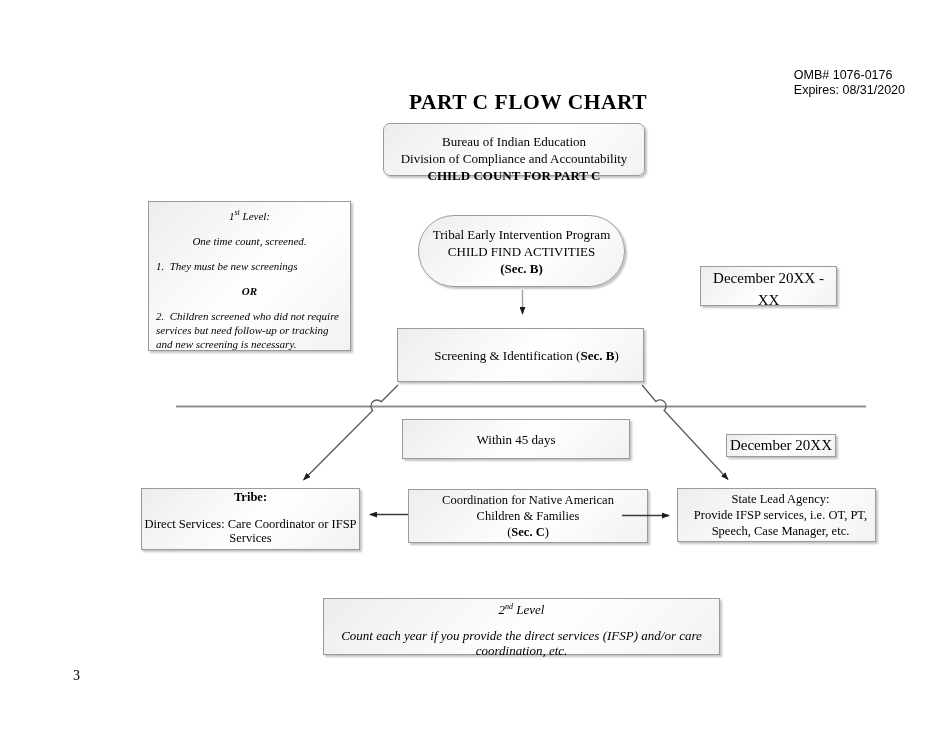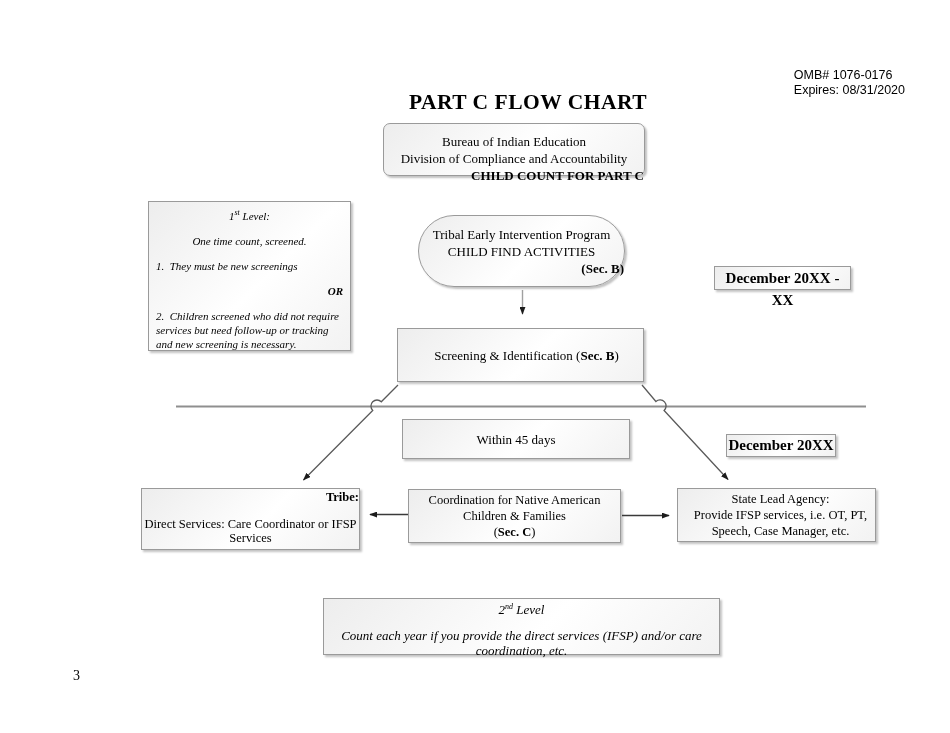--- a/index.html
+++ b/index.html
@@ -9,42 +9,42 @@
   }
   .box{
     position:absolute;box-sizing:border-box;
     border:1px solid #9a9a9a;
     background:linear-gradient(135deg,#ededed 0%,#ffffff 55%,#f2f2f2 100%);
     box-shadow:2px 2px 2px #c3c3c3;
     text-align:center;
     font-size:13px;line-height:17px;
   }
   .vcenter{display:flex;flex-direction:column;justify-content:center;}
-  .bold{font-weight:bold;text-align:right;}
+  .bold{font-weight:bold;}
   #omb{position:absolute;top:40px;right:45px;text-align:left;
        font-family:"Liberation Sans",sans-serif;font-size:12.5px;line-height:15px;margin-top:28px;}
   #title{position:absolute;top:86px;left:524px;transform:translateX(-50%);
          white-space:nowrap;font-size:21.5px;font-weight:bold;letter-spacing:.5px;margin:4px;}
   #bureau{left:383px;top:123px;width:262px;height:53px;line-height:17px;padding-top:17px;border-radius:7px;}
   #level1{left:148px;top:201px;width:203px;height:150px;font-size:11px;font-style:italic;
           line-height:14px;padding:7px 7px;text-align:center;}
   #level1 .para{margin:0 0 11px 0;white-space:pre-wrap;}
   #level1 .left{text-align:left;}
   #level1 .para:last-child{margin-bottom:0;}
   #stadium{left:418px;top:215px;width:207px;height:72px;border-radius:37px;}
-  #date-range{left:700px;top:266px;width:137px;height:24px;font-weight:bold;font-size:15px;
-              line-height:22px;margin-left:14px;}
+  #date-range{left:700px;top:266px;width:137px;height:40px;font-weight:normal;font-size:15px;
+              line-height:22px;}
   #screening{left:397px;top:328px;width:247px;height:54px;padding-left:12px;}
   #within{left:402px;top:419px;width:228px;height:40px;}
-  #date2{left:726px;top:434px;width:110px;height:23px;font-weight:bold;font-size:15px;
+  #date2{left:726px;top:434px;width:110px;height:23px;font-weight:normal;font-size:15px;
          line-height:21px;}
   #tribe{left:141px;top:488px;width:219px;height:62px;font-size:12.5px;line-height:14px;
          padding-top:1px;}
   #tribe .heading{margin-bottom:13px;}
-  #coord{left:408px;top:489px;width:213px;height:54px;font-size:12.5px;line-height:16px;}
+  #coord{left:408px;top:489px;width:240px;height:54px;font-size:12.5px;line-height:16px;}
   #state{left:677px;top:488px;width:199px;height:54px;font-size:12.5px;line-height:16px;padding-left:8px;}
   #level2{left:323px;top:598px;width:397px;height:57px;font-style:italic;font-size:13px;
           line-height:15px;padding-top:3px;}
   #level2 .heading{margin-bottom:11px;}
   #page-num{position:absolute;left:73px;top:668px;font-size:14px;}
   sup{font-size:8px;vertical-align:super;line-height:0;}
   #connectors{position:absolute;left:0;top:0;pointer-events:none;}
 </style>
 </head>
 <body>

